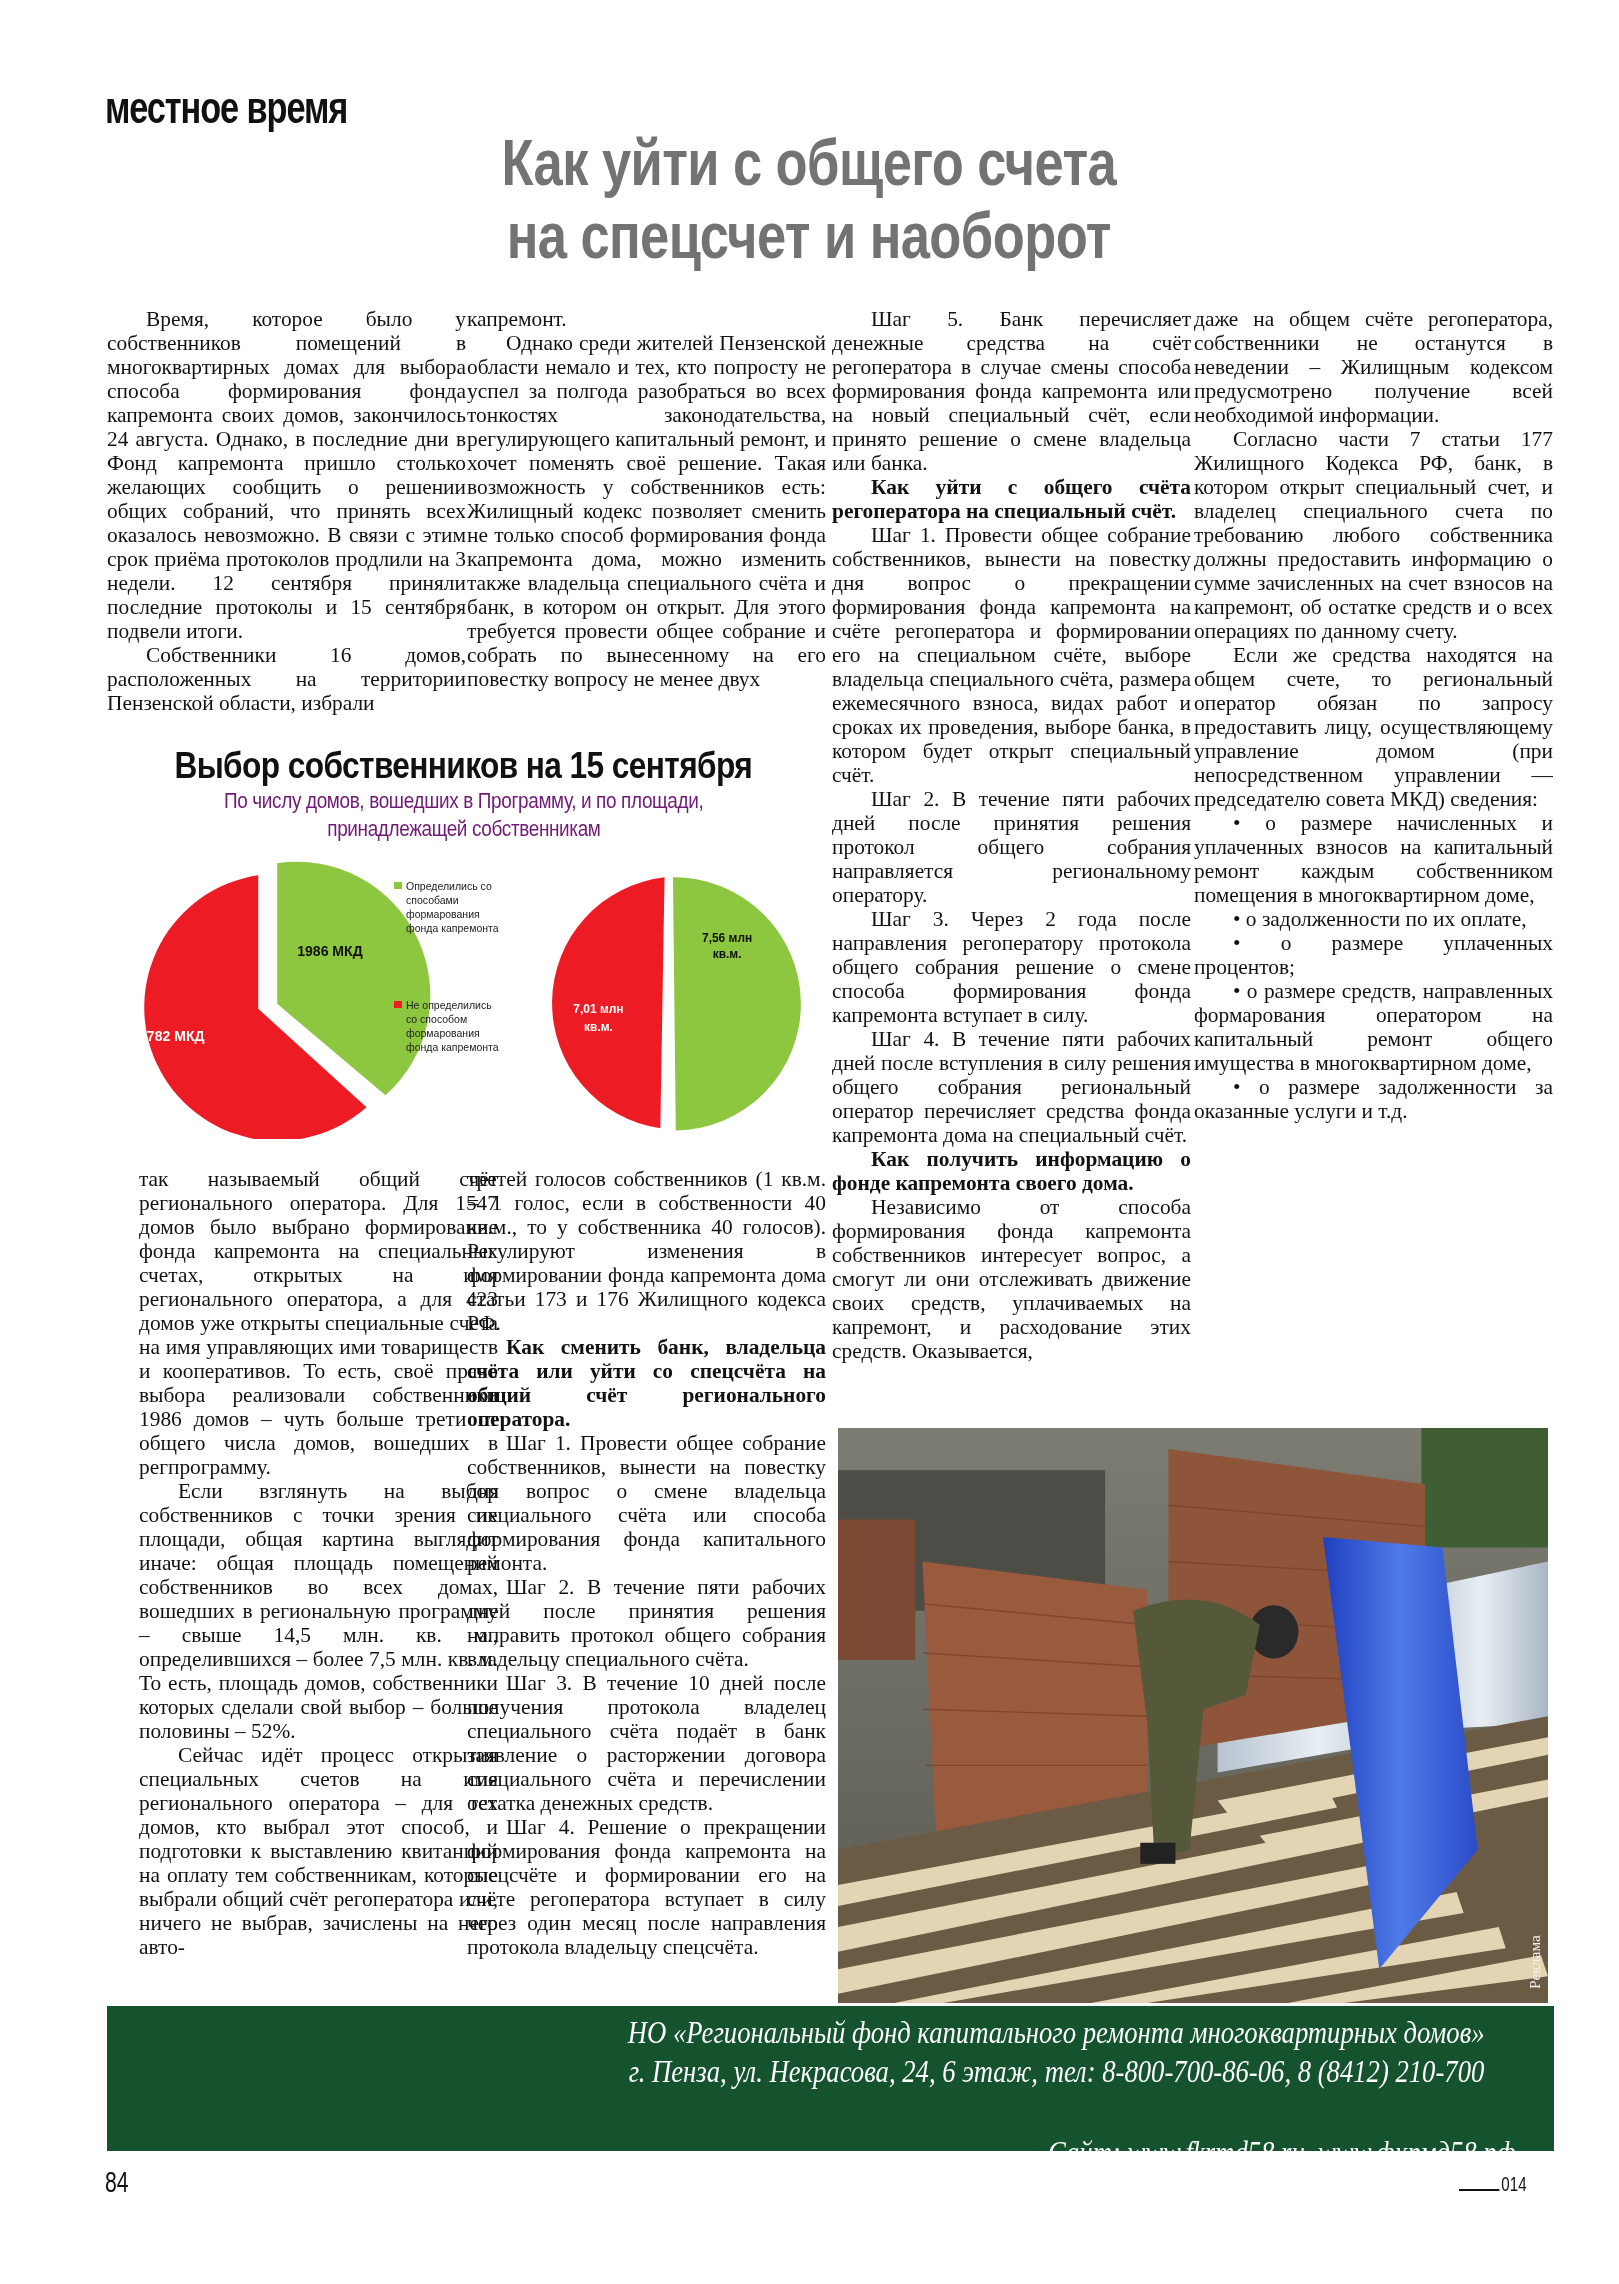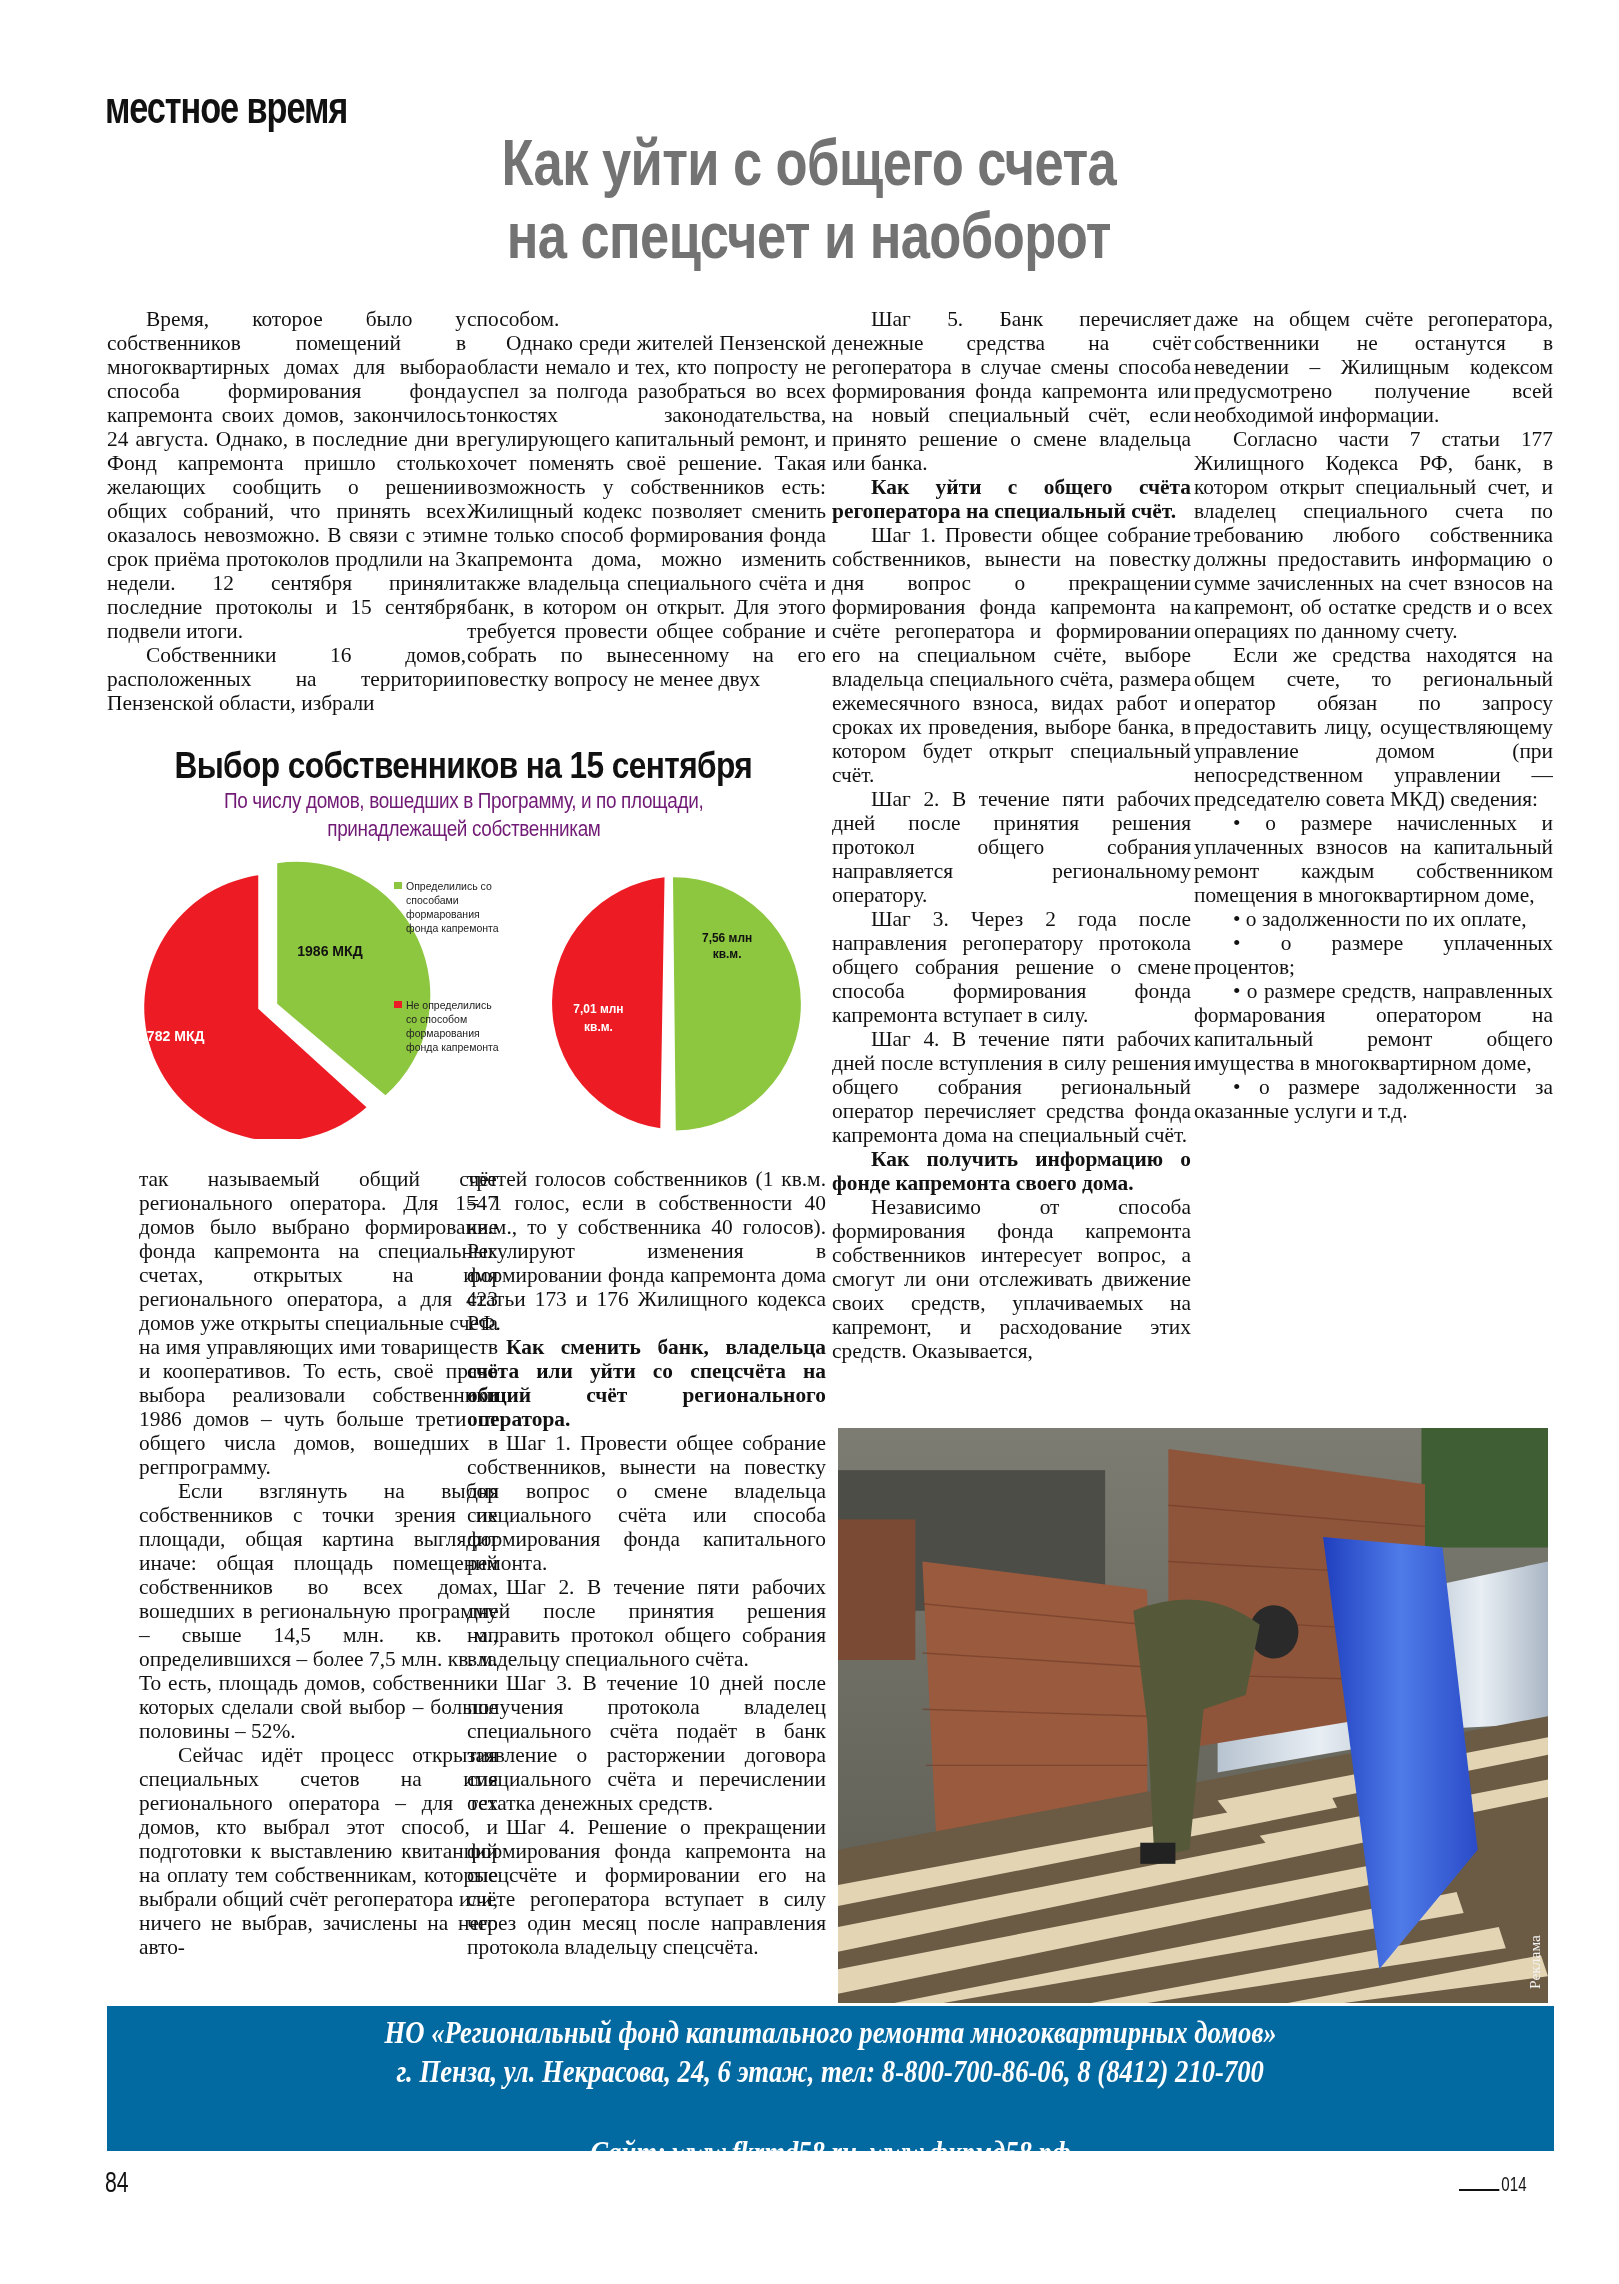--- a/index.html
+++ b/index.html
@@ -67,23 +67,23 @@
   }
   .ad-label {
     position: absolute; right: 4.2px; bottom: 14px;
     writing-mode: vertical-rl; transform: rotate(180deg);
     font-family: "Liberation Serif", serif; font-size: 15.5px; color: #f2f2f2;
   }
 
   
   .banner {
     position: absolute; left: 107px; top: 2006px; width: 1447px; height: 145px;
-    background: #0369a1; color: #fff;
-    font-family: "Liberation Serif", "DejaVu Serif", serif; font-style: italic; font-weight: 700;
-    text-align: center;
+    background: #14532d; color: #fff;
+    font-family: "Liberation Serif", "DejaVu Serif", serif; font-style: italic; font-weight: 400;
+    text-align: right;
   }
   .banner .bl { position: absolute; left: 0; width: 100%; font-size: 31px; line-height: 39px; }
   .banner .bl span { display: inline-block; transform: scaleX(0.86); }
   #bl1 { top: 7px; } #bl2 { top: 46px; } #bl3 { top: 87px; margin-top: 40px; }
 
   .page-left {
     position: absolute; left: 105px; top: 2165px;
     font-family: "Liberation Sans", "DejaVu Sans", sans-serif; font-size: 29.5px;
     transform: scaleX(0.72); transform-origin: left top;
   }
@@ -104,21 +104,21 @@
     <div>Как уйти с общего счета</div>
     <div>на спецсчет и наоборот</div>
   </div>
 </div>
 
 <div class="col" id="col1-top">
     <p class="">Время, которое было у собственников помещений в многоквартирных домах для выбора способа формирования фонда капремонта своих домов, закончилось 24 августа. Однако, в последние дни в Фонд капремонта пришло столько желающих сообщить о решении общих собраний, что принять всех оказалось невозможно. В связи с этим срок приёма протоколов продлили на 3 недели. 12 сентября приняли последние протоколы и 15 сентября подвели итоги.</p>
     <p class="">Собственники 16 домов, расположенных на территории Пензенской области, избрали</p>
   </div>
 <div class="col" id="col2-top">
-    <p class="noindent">способом.</p>
+    <p class="noindent">капремонт.</p>
     <p class="">Однако среди жителей Пензенской области немало и тех, кто попросту не успел за полгода разобраться во всех тонкостях законодательства, регулирующего капитальный ремонт, и хочет поменять своё решение. Такая возможность у собственников есть: Жилищный кодекс позволяет сменить не только способ формирования фонда капремонта дома, можно изменить также владельца специального счёта и банк, в котором он открыт. Для этого требуется провести общее собрание и собрать по вынесенному на его повестку вопросу не менее двух</p>
   </div>
 <div class="col" id="col3">
     <p class="">Шаг 5. Банк перечисляет денежные средства на счёт регоператора в случае смены способа формирования фонда капремонта или на новый специальный счёт, если принято решение о смене владельца или банка.</p>
     <p class="subhead">Как уйти с общего счёта регоператора на специальный счёт.</p>
     <p class="">Шаг 1. Провести общее собрание собственников, вынести на повестку дня вопрос о прекращении формирования фонда капремонта на счёте регоператора и формировании его на специальном счёте, выборе владельца специального счёта, размера ежемесячного взноса, видах работ и сроках их проведения, выборе банка, в котором будет открыт специальный счёт.</p>
     <p class="">Шаг 2. В течение пяти рабочих дней после принятия решения протокол общего собрания направляется региональному оператору.</p>
     <p class="">Шаг 3. Через 2 года после направления регоператору протокола общего собрания решение о смене способа формирования фонда капремонта вступает в силу.</p>
     <p class="">Шаг 4. В течение пяти рабочих дней после вступления в силу решения общего собрания региональный оператор перечисляет средства фонда капремонта дома на специальный счёт.</p>
     <p class="subhead">Как получить информацию о фонде капремонта своего дома.</p>

